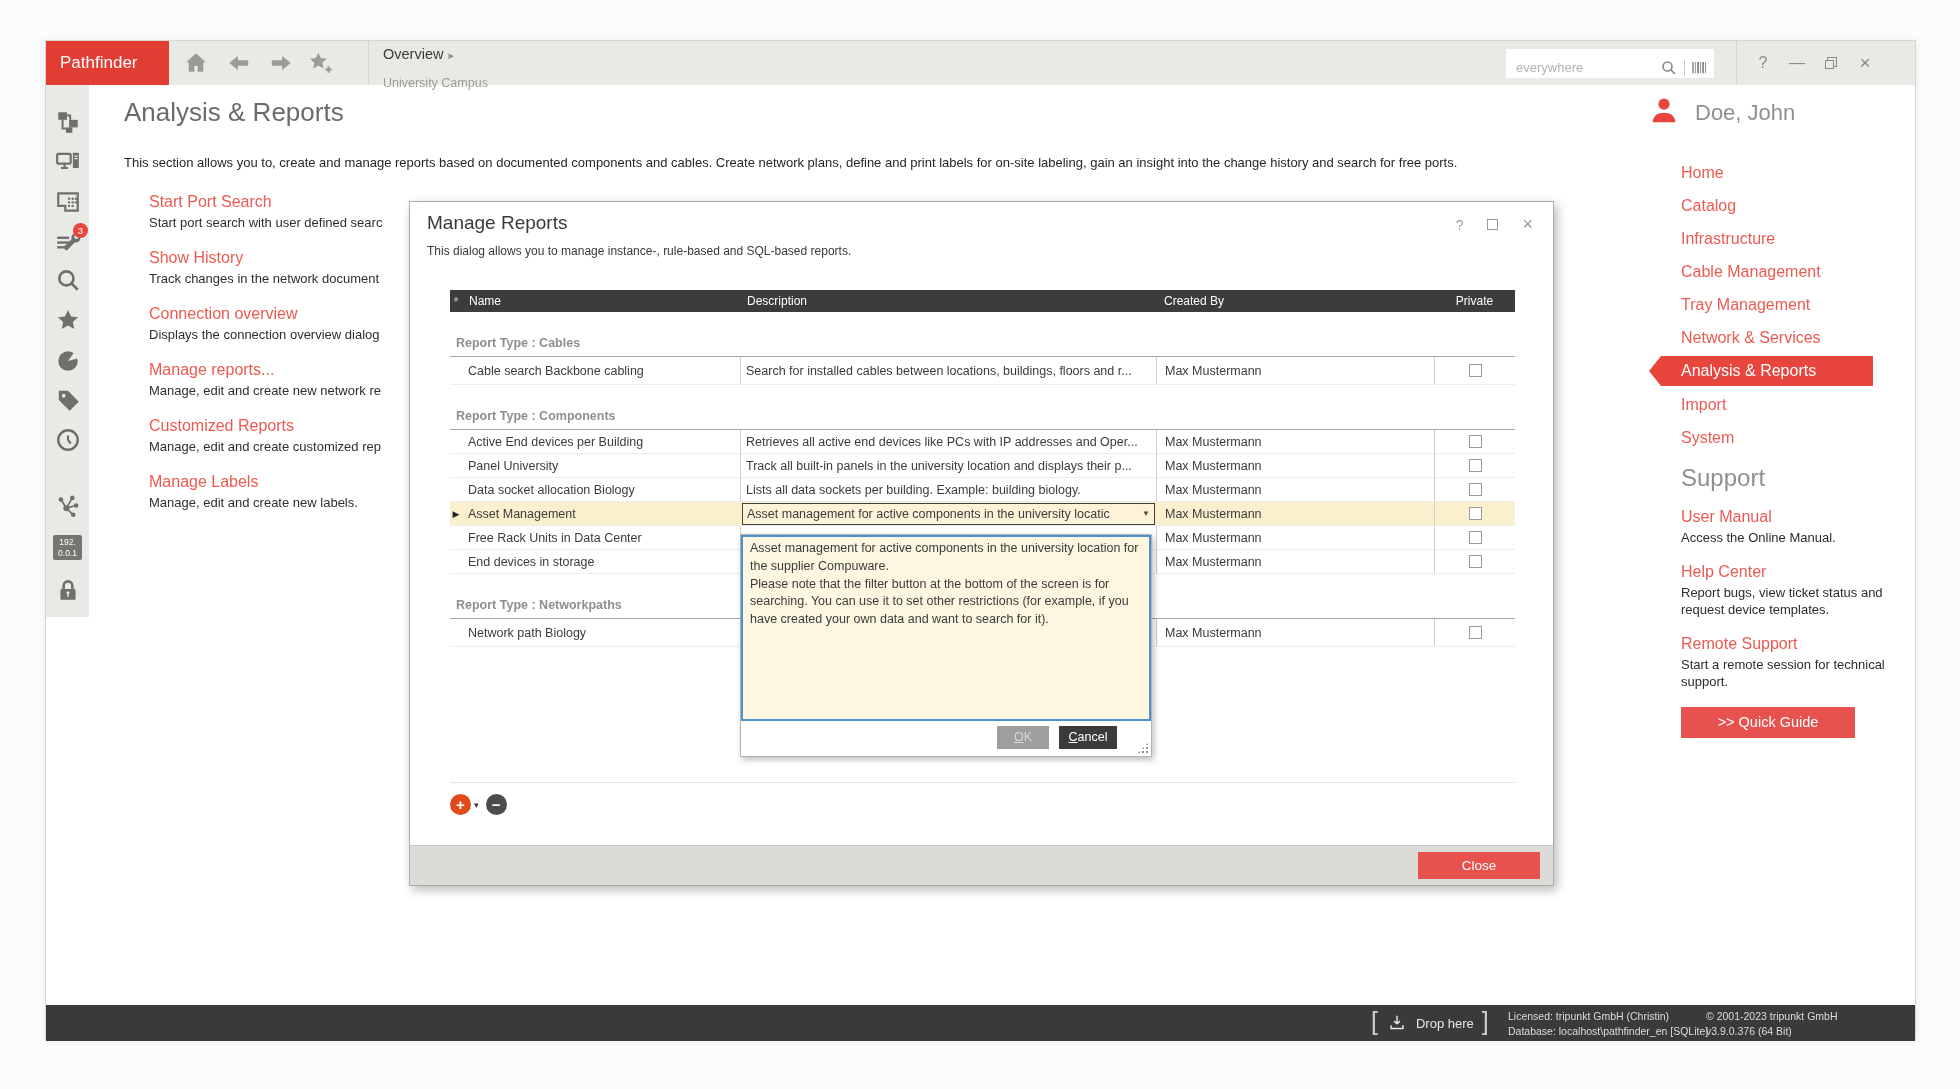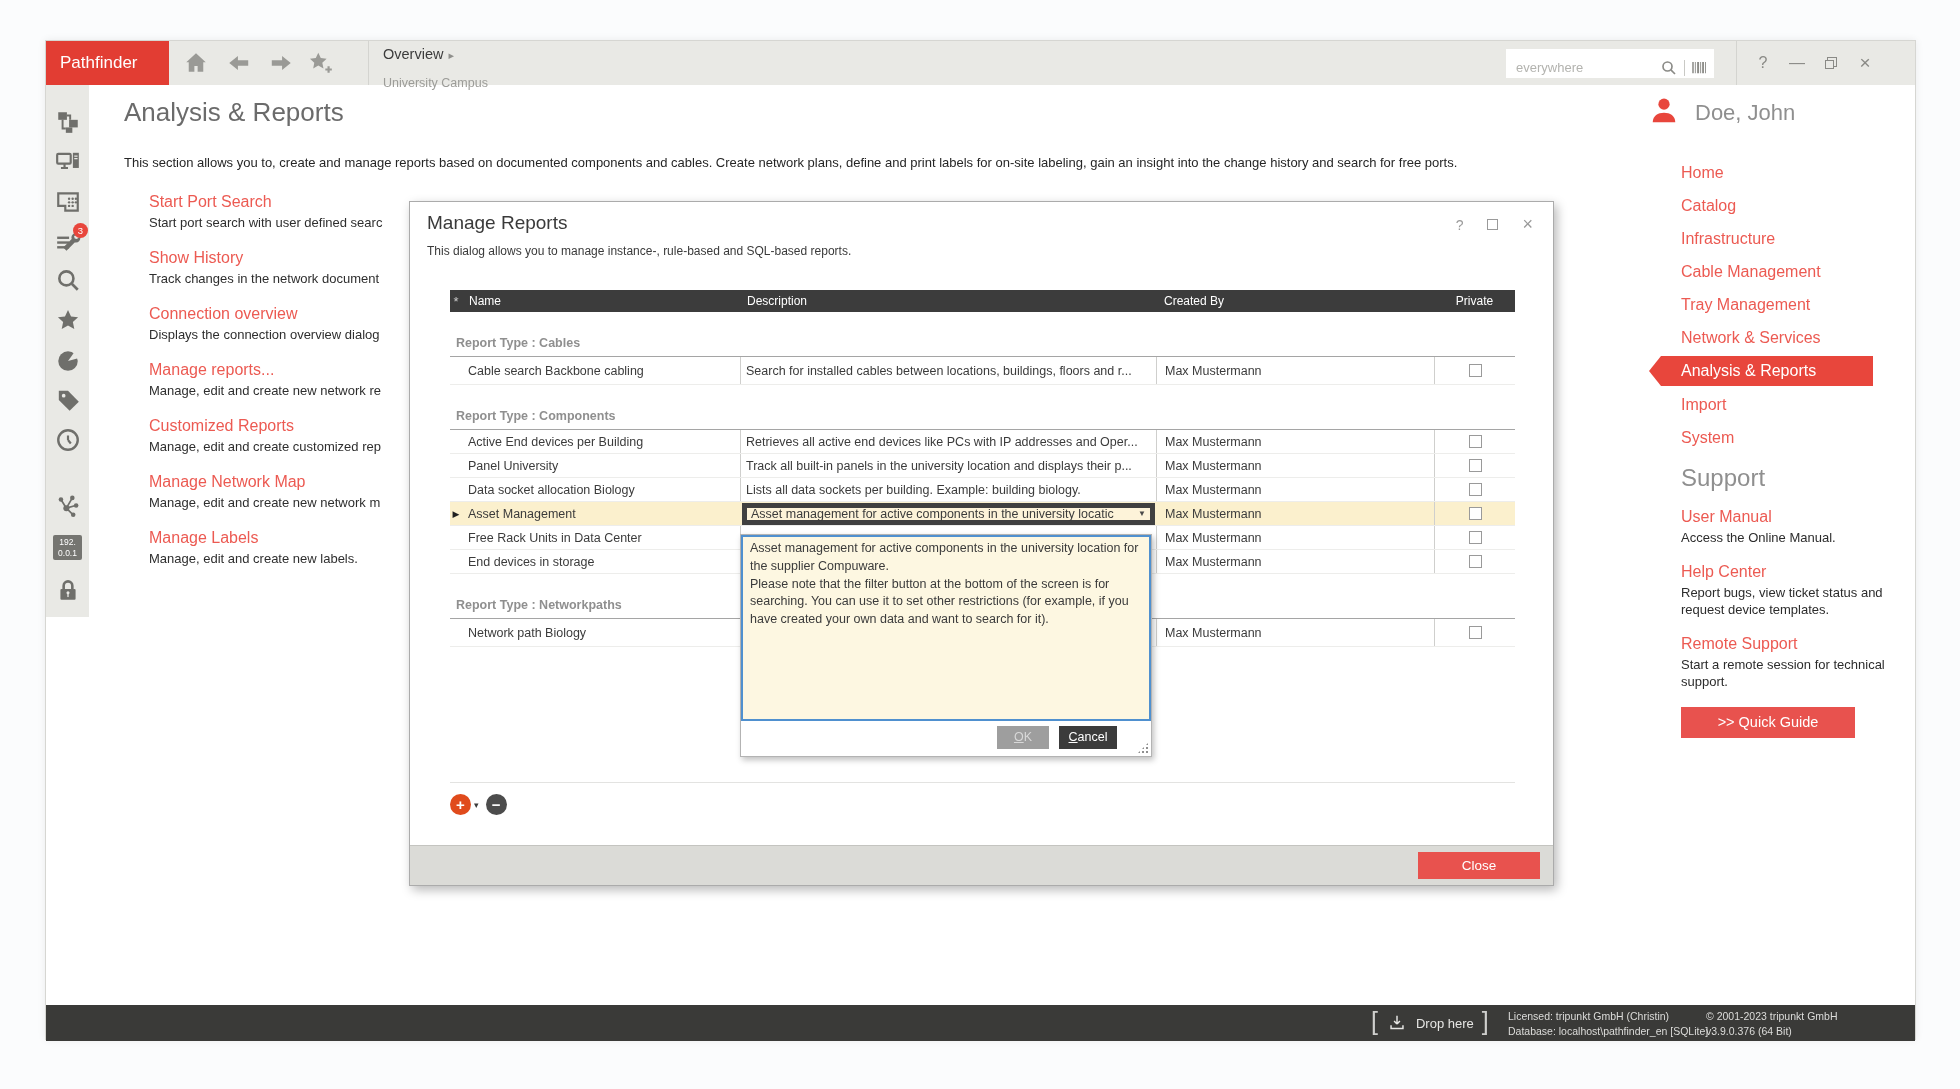--- a/index.html
+++ b/index.html
@@ -91,21 +91,21 @@
   .grow.tall { height:28px; }
   .grow > div { display:flex; align-items:center; overflow:hidden; white-space:nowrap; }
   .c-mark { font-size:9px; color:#1f1f1f; justify-content:center; }
   .c-name { padding-left:6px; }
   .c-desc { border-left:1px solid #cfcfcd; border-right:1px solid #cfcfcd; padding:0 5px; }
   .c-created { padding-left:8px; }
   .c-priv { border-left:1px solid #cfcfcd; justify-content:center; }
   .cb { width:13px; height:13px; border:1px solid #9a9a9a; background:#fff; cursor:pointer; }
   .grow.sel { background:#fbf0cd; }
   .combo { display:flex; justify-content:space-between; align-items:center; width:100%;
-           border:5px solid #404040; background:#fdf3d9; height:22px; margin:1px 0; padding:0 4px; cursor:pointer; }
+           border:1px solid #404040; background:#fdf3d9; height:22px; margin:1px 0; padding:0 4px; cursor:pointer; }
   .combo .ct { overflow:hidden; white-space:nowrap; }
   .combo .ca { font-size:8px; color:#4a4a4a; margin-left:4px; }
 
   .editor-pop { position:absolute; left:330px; top:332px; width:412px; background:#fff;
                 border:1px solid #b3b3b3; box-shadow:2px 3px 6px rgba(0,0,0,.25); z-index:6; }
   .editor-text { height:186px; background:#fdf7e1; border:2px solid #4f90cf; padding:3px 7px;
                  font-size:12.5px; line-height:1.42; color:#3b3b3b; white-space:pre-line; overflow:hidden; cursor:text; }
   .editor-btns { position:relative; display:flex; justify-content:flex-end; gap:10px; padding:5px 34px 7px 0; }
   .btn-ok { width:52px; height:23px; background:#9e9e9e; color:#d8d8d8; font-size:12.5px;
             text-align:center; line-height:23px; cursor:default; }
@@ -329,24 +329,20 @@
       </div>
       <div class="link-item">
         <span class="link-label">Manage reports...</span>
         <div class="link-desc">Manage, edit and create new network re</div>
       </div>
       <div class="link-item">
         <span class="link-label">Customized Reports</span>
         <div class="link-desc">Manage, edit and create customized rep</div>
       </div>
       <div class="link-item">
-        <span class="link-label">Manage Network Map</span>
-        <div class="link-desc">Manage, edit and create new network m</div>
-      </div>
-      <div class="link-item">
         <span class="link-label">Manage Labels</span>
         <div class="link-desc">Manage, edit and create new labels.</div>
       </div>
     </div>
 
     <div class="rightnav">
       <div class="user">
         <svg viewBox="0 0 24 24">
             <g fill="#e8463c">
               <circle cx="12" cy="6.5" r="4.5"></circle>

